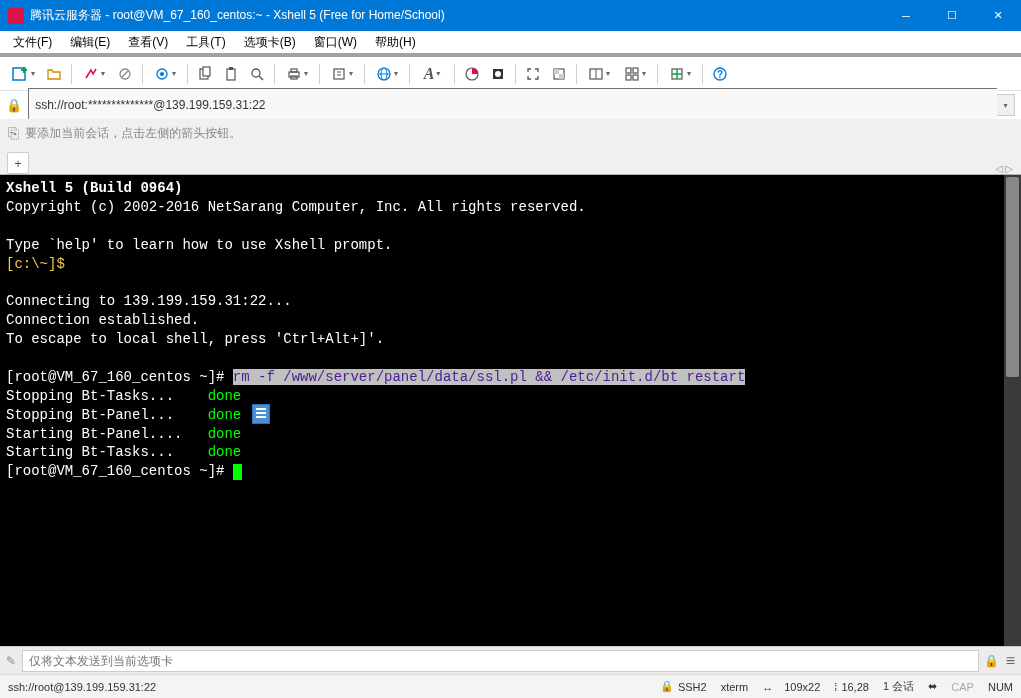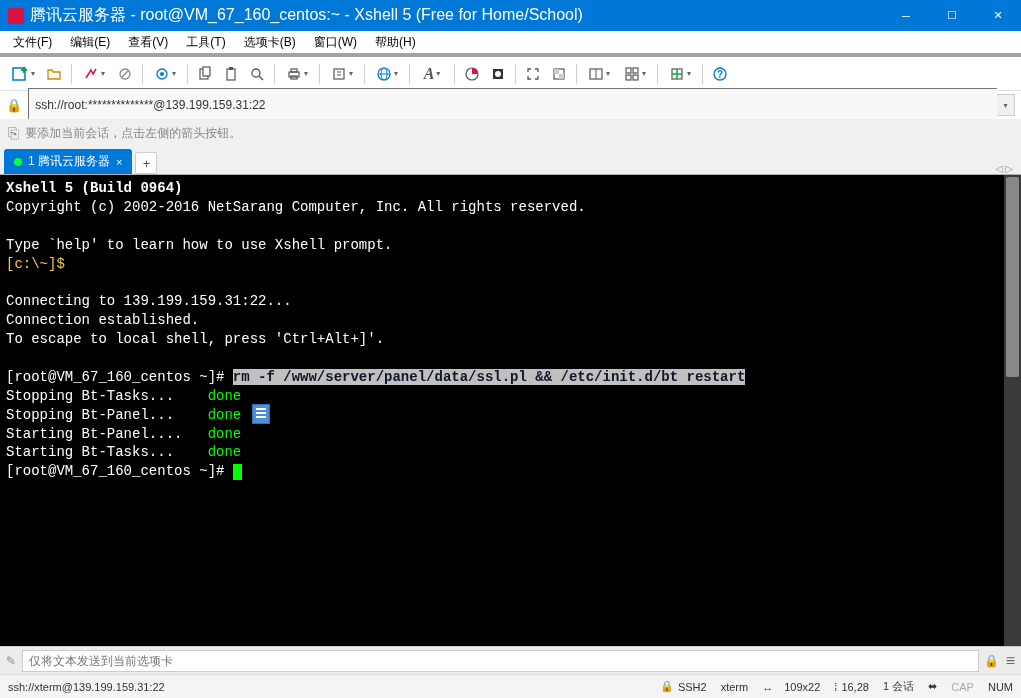--- a/index.html
+++ b/index.html
@@ -1,21 +1,21 @@
 <!DOCTYPE html>
 <html><head>
 <meta charset="utf-8">
 <style>
 * { margin: 0; padding: 0; box-sizing: border-box; }
 body { font-family: "Microsoft YaHei", "Segoe UI", Arial, sans-serif; font-size: 12px; background: #f0f0f0; overflow: hidden; }
 .window { width: 1021px; height: 698px; display: flex; flex-direction: column; background: #fff; }
 
 .titlebar { height: 31px; background: #0078d7; display: flex; align-items: center; color: #fff; padding-left: 8px; }
 .titlebar-icon { width: 16px; height: 16px; background: #d14; border-radius: 3px; margin-right: 6px; }
-.titlebar-text { flex: 1; font-size: 16px; }
+.titlebar-text { flex: 1; font-size: 12px; }
 .titlebar-btn { width: 46px; height: 31px; display: flex; align-items: center; justify-content: center; color: #fff; font-size: 11px; }
 
 .menubar { height: 26px; background: #fff; display: flex; align-items: center; padding: 0 4px; border-bottom: 4px solid #a3a3a3; }
 .menu-item { padding: 3px 9px; font-size: 12px; color: #000; cursor: default; }
 
 .toolbar { height: 34px; background: #fff; display: flex; align-items: center; padding: 0 6px; gap: 2px; border-bottom: 1px solid #e0e0e0; }
 .tool-btn { width: 24px; height: 24px; display: flex; align-items: center; justify-content: center; border-radius: 2px; color: #555; font-size: 14px; }
 .tool-btn.wide { width: 34px; }
 .tool-sep { width: 1px; height: 20px; background: #d0d0d0; margin: 0 3px; }
 .drop-arrow { font-size: 8px; margin-left: 2px; color: #666; }
@@ -34,21 +34,21 @@
 .tab-close { font-size: 11px; cursor: pointer; }
 .tab-add { width: 22px; height: 22px; margin-left: 3px; border: 1px solid #ccc; background: #fff; display: flex; align-items: center; justify-content: center; font-size: 13px; color: #555; border-radius: 2px; }
 .tab-nav { margin-left: auto; display: flex; gap: 2px; color: #999; padding-right: 4px; }
 .tab-nav span { font-size: 10px; }
 
 .terminal { flex: 1; background: #000; color: #fff; font-family: "Consolas", "Courier New", monospace; font-size: 14px; padding: 4px 6px; position: relative; overflow: hidden; white-space: pre; line-height: 1.35; }
 .term-scroll { position: absolute; right: 0; top: 0; bottom: 0; width: 17px; background: #3a3a3a; }
 .term-thumb { position: absolute; left: 2px; right: 2px; top: 2px; height: 200px; background: #888; border-radius: 2px; }
 .prompt-yellow { color: #f5c842; }
 .green { color: #00ff00; }
-.sel { background: #c0c0c0; color: #0f172a; font-weight: bold; }
+.sel { background: #c0c0c0; color: #4c1d95; }
 .cursor { background: #00ff00; display: inline-block; width: 9px; height: 16px; vertical-align: middle; }
 .paste-icon { position: absolute; left: 252px; top: 229px; width: 18px; height: 20px; background: #4a90d9; border: 1px solid #2a6fb8; }
 .paste-icon::before { content:""; display:block; margin:3px; height:2px; background:#fff; box-shadow: 0 4px 0 #fff, 0 8px 0 #fff; }
 
 .inputbar { height: 28px; background: #ececec; display: flex; align-items: center; padding: 0 6px; gap: 6px; border-top: 1px solid #ccc; }
 .input-field { flex: 1; height: 22px; border: 1px solid #ccc; padding: 0 6px; font-size: 12px; color: #000000; background: #fff; }
 .input-lock { color: #888; }
 .input-menu { color: #666; font-size: 16px; }
 
 .statusbar { height: 24px; background: #f4f4f4; display: flex; align-items: center; padding: 0 8px; font-size: 11px; color: #333; gap: 14px; border-top: 1px solid #ddd; }
@@ -233,25 +233,20 @@
     <input class="addr-input" readonly="" style="border-right: none;" value="ssh://root:**************@139.199.159.31:22">
     <div class="addr-drop" style="margin-left:-6px;">▾</div>
   </div>
 
   <div class="actionbar">
     <span class="action-icon">⎘</span>
     <span>要添加当前会话，点击左侧的箭头按钮。</span>
   </div>
 
   <div class="tabbar">
-    <div class="tab">
-      <span class="tab-dot"></span>
-      <span>1 腾讯云服务器</span>
-      <span class="tab-close">×</span>
-    </div>
     <div class="tab-add">+</div>
     <div class="tab-nav">
       <span>◁</span>
       <span>▷</span>
     </div>
   </div>
 
   <div class="terminal"><b><span>Xshell 5 (Build 0964)</span></b>
 <span>Copyright (c) 2002-2016 NetSarang Computer, Inc. All rights reserved.</span>
 
@@ -273,21 +268,21 @@
   </div>
 
   <div class="inputbar">
     <span class="input-lock">✎</span>
     <input class="input-field" placeholder="仅将文本发送到当前选项卡" style="">
     <span class="input-lock">🔒</span>
     <span class="input-menu">≡</span>
   </div>
 
   <div class="statusbar">
-    <div class="status-left">ssh://xterm@139.199.159.31:22</div>
+    <div class="status-left">ssh://root@139.199.159.31:22</div>
     <div class="status-item">
         <span class="lock-ico">🔒</span>
         <span>SSH2</span>
       </div>
     <div class="status-item">xterm</div>
     <div class="status-item"><span>↔</span>&nbsp;<span>109x22</span></div>
     <div class="status-item">⁞ <span>16,28</span></div>
     <div class="status-item">1 会话</div>
     <div class="status-item">⬌</div>
     <div class="status-item" style="color:#aaa;">CAP</div>

